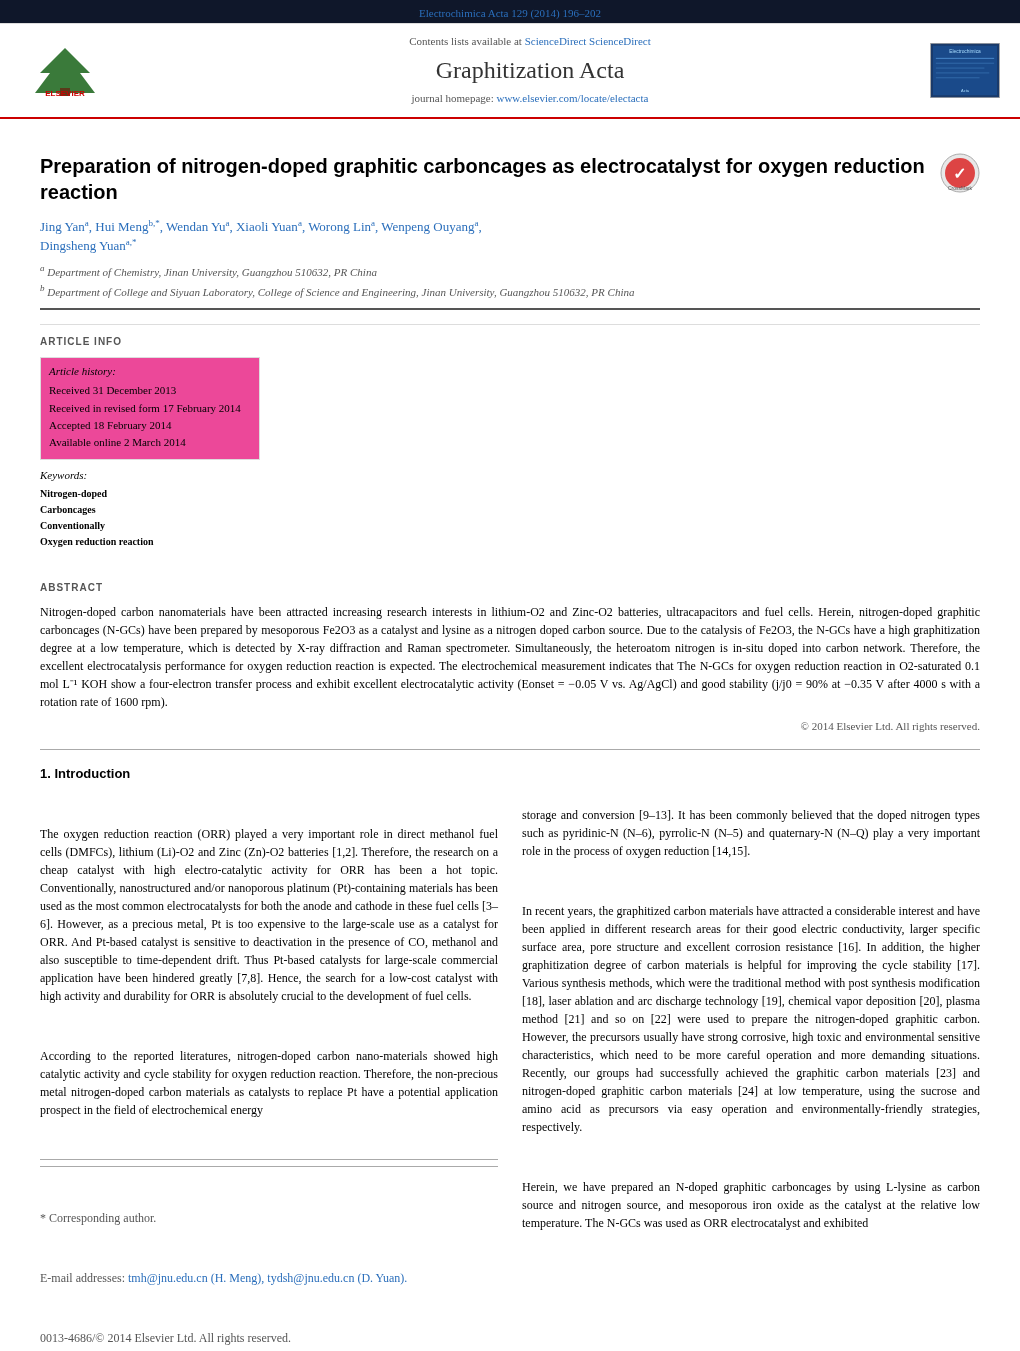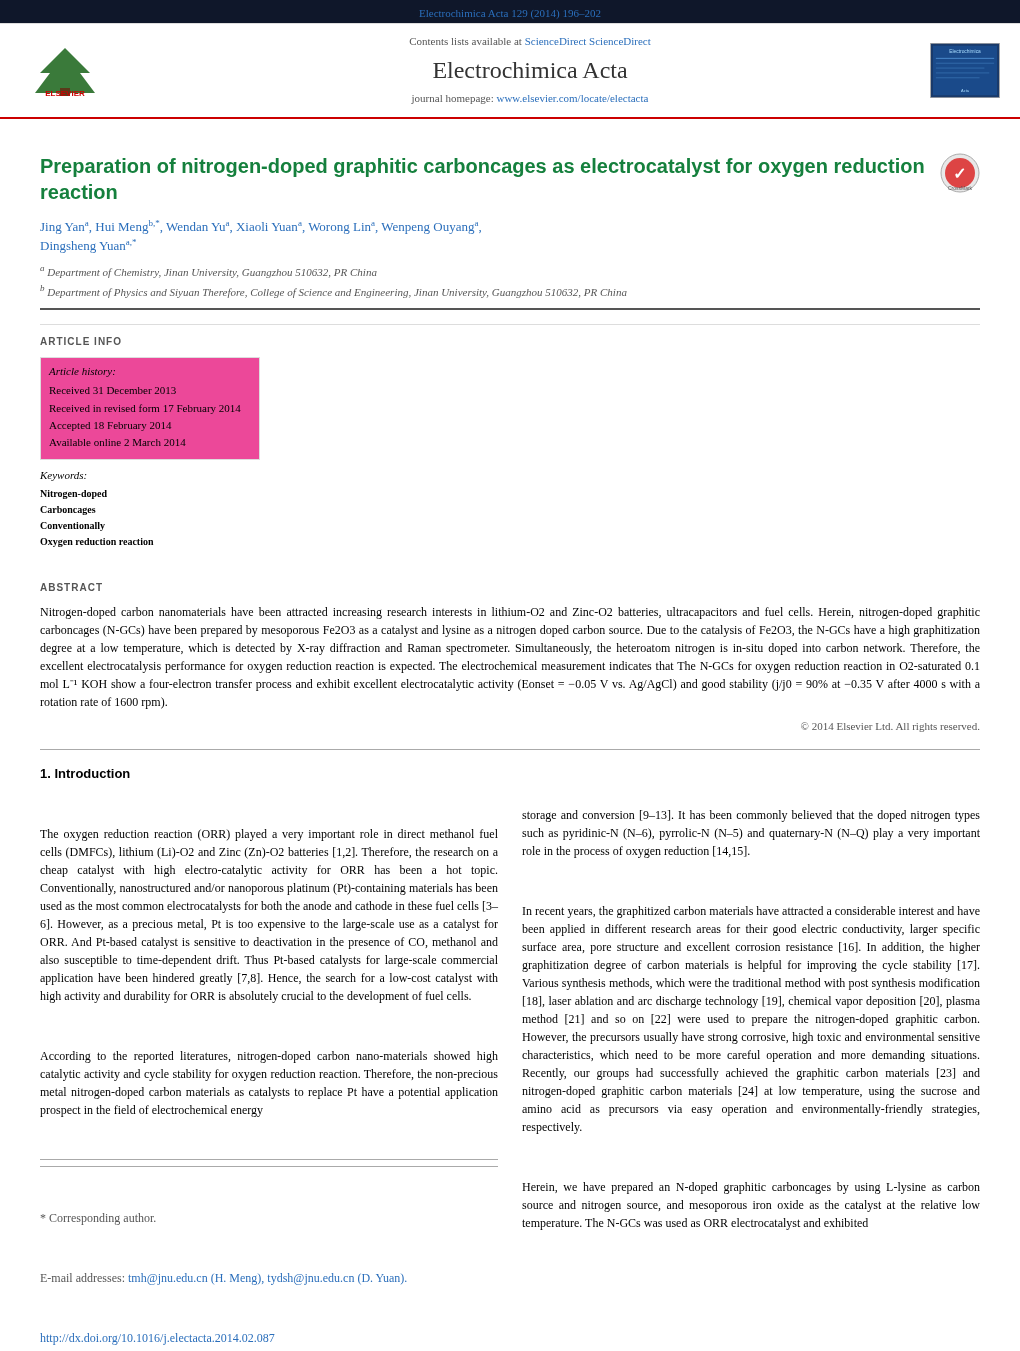--- a/index.html
+++ b/index.html
@@ -81,21 +81,21 @@
       align-items: flex-start;
       margin-bottom: 12px;
     }
 
     .paper-title {
       font-size: 20px;
       font-weight: bold;
       font-family: Arial, sans-serif;
       line-height: 1.3;
       flex: 1;
-      color: #15803d;
+      color: #000000;
     }
 
     .crossmark-logo {
       width: 40px;
       height: 40px;
       margin-left: 15px;
       flex-shrink: 0;
     }
 
     .authors {
@@ -300,21 +300,21 @@
       <text x="45" y="53" text-anchor="middle" font-size="8" font-family="Arial" fill="#c00" font-weight="bold">ELSEVIER</text>
     </svg>
   </div>
 
   <div class="journal-center">
     <div class="content-line">
       <span>Contents lists available at</span>
       <span class="sciencedirect-link">ScienceDirect</span>
       <span class="sciencedirect-link">ScienceDirect</span>
     </div>
-    <div class="journal-title-text">Electrochimica Acta</div>
+    <div class="journal-title-text">Graphitization Acta</div>
     <div class="homepage-line">
       <span>journal homepage:</span>
       <span class="homepage-link">www.elsevier.com/locate/electacta</span>
     </div>
   </div>
 
   <div class="journal-cover">
     <svg width="70" height="55" viewBox="0 0 70 55" xmlns="http://www.w3.org/2000/svg">
       <rect width="70" height="55" fill="#1a3a6a"></rect>
       <rect x="2" y="2" width="66" height="51" fill="#1a4a8a"></rect>
@@ -352,21 +352,21 @@
     <span>Xiaoli Yuan</span><sup>a</sup>,
     <span>Worong Lin</span><sup>a</sup>,
     <span>Wenpeng Ouyang</span><sup>a</sup>,<br>
     <span>Dingsheng Yuan</span><sup>a,*</sup>
   </div>
 
   <div class="affiliation" style="margin-top:4px;">
     <sup>a</sup> <span>Department of Chemistry, Jinan University, Guangzhou 510632, PR China</span>
   </div>
   <div class="affiliation">
-    <sup>b</sup> <span>Department of Physics and Siyuan Therefore, College of Science and Engineering, Jinan University, Guangzhou 510632, PR China</span>
+    <sup>b</sup> <span>Department of College and Siyuan Laboratory, College of Science and Engineering, Jinan University, Guangzhou 510632, PR China</span>
   </div>
 
   <hr class="thick-divider">
 
   <div class="article-meta">
 
     <div class="article-info-col">
       <h3>ARTICLE INFO</h3>
 
       <div class="history-box">
@@ -404,23 +404,20 @@
 
       <p>According to the reported literatures, nitrogen-doped carbon nano-materials showed high catalytic activity and cycle stability for oxygen reduction reaction. Therefore, the non-precious metal nitrogen-doped carbon materials as catalysts to replace Pt have a potential application prospect in the field of electrochemical energy</p>
 
       <div class="footnote-section" style="margin-top: 40px;">
         <div style="border-top:1px solid #aaa; margin-bottom:4px;"></div>
         <p>* Corresponding author.</p>
         <p>
           <span>E-mail addresses:</span>
           <span class="link-blue">tmh@jnu.edu.cn (H. Meng), tydsh@jnu.edu.cn (D. Yuan).</span>
         </p>
-        <p class="link-blue">
-          <span>http://dx.doi.org/10.1016/j.electacta.2014.02.087</span>
-        </p>
         <p>0013-4686/© 2014 Elsevier Ltd. All rights reserved.</p>
       </div>
     </div>
 
     <div class="body-col">
       <p>storage and conversion [9–13]. It has been commonly believed that the doped nitrogen types such as pyridinic-N (N–6), pyrrolic-N (N–5) and quaternary-N (N–Q) play a very important role in the process of oxygen reduction [14,15].</p>
 
       <p>In recent years, the graphitized carbon materials have attracted a considerable interest and have been applied in different research areas for their good electric conductivity, larger specific surface area, pore structure and excellent corrosion resistance [16]. In addition, the higher graphitization degree of carbon materials is helpful for improving the cycle stability [17]. Various synthesis methods, which were the traditional method with post synthesis modification [18], laser ablation and arc discharge technology [19], chemical vapor deposition [20], plasma method [21] and so on [22] were used to prepare the nitrogen-doped graphitic carbon. However, the precursors usually have strong corrosive, high toxic and environmental sensitive characteristics, which need to be more careful operation and more demanding situations. Recently, our groups had successfully achieved the graphitic carbon materials [23] and nitrogen-doped graphitic carbon materials [24] at low temperature, using the sucrose and amino acid as precursors via easy operation and environmentally-friendly strategies, respectively.</p>
 
       <p>Herein, we have prepared an N-doped graphitic carboncages by using L-lysine as carbon source and nitrogen source, and mesoporous iron oxide as the catalyst at the relative low temperature. The N-GCs was used as ORR electrocatalyst and exhibited</p>

